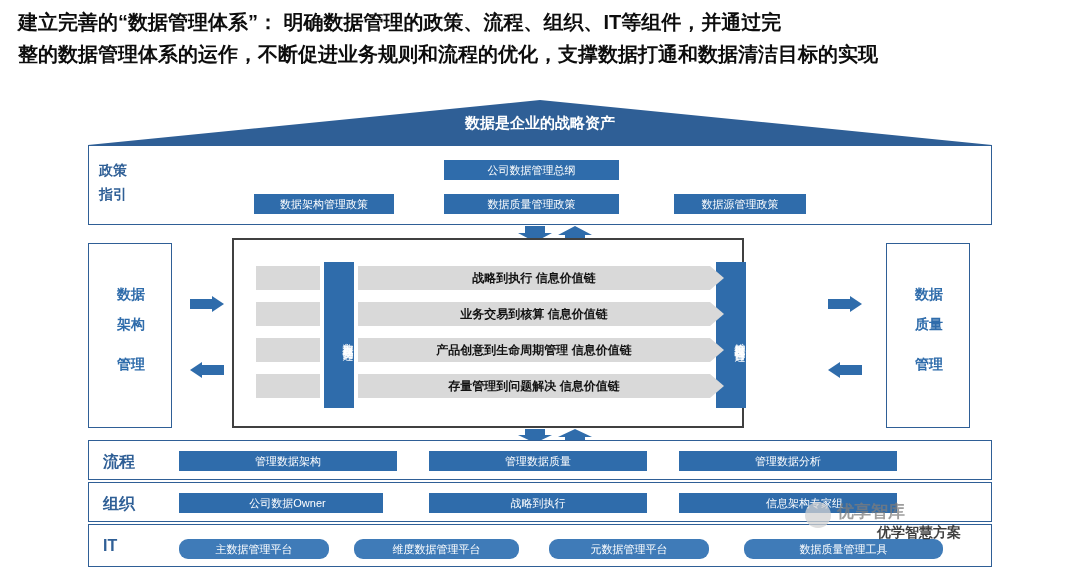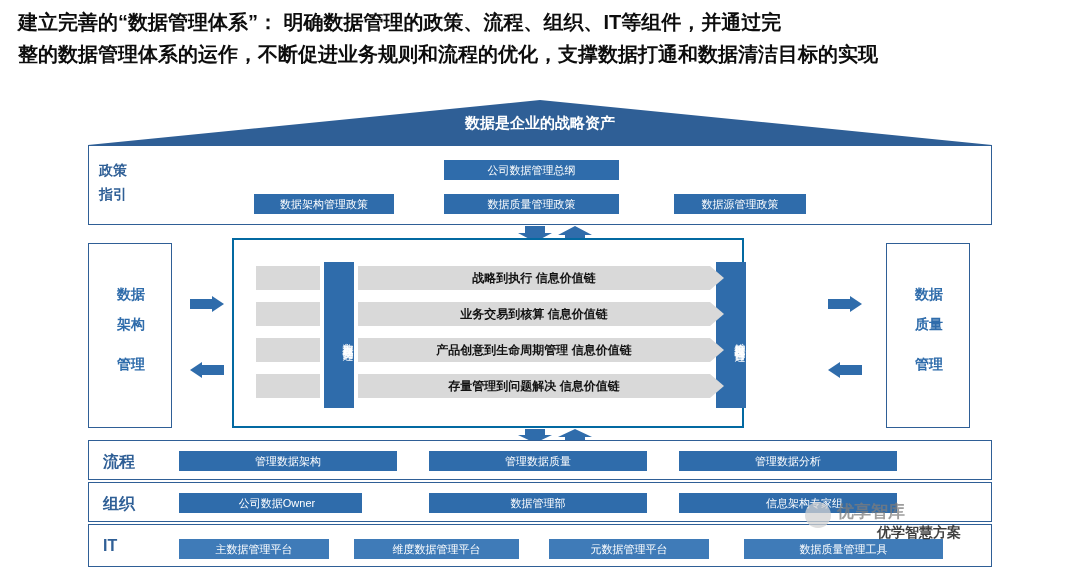--- a/index.html
+++ b/index.html
@@ -33,37 +33,37 @@
     position:absolute; border:1px solid #2f5f96; background:#ffffff;
   }
   .band-label {
     position:absolute; left:10px; color:#2f5f96; font-size:14px; font-weight:bold;
     line-height:20px;
   }
   .chip {
     position:absolute; background:#2f6cab; color:#ffffff; font-size:11px;
     text-align:center; line-height:20px; height:20px; white-space:nowrap;
   }
-  .chip.light { background:#3f7bb8; }
+  .chip.light { background:#3f7bb8;border-radius:9px; }
 
   
   #policy-band { left:88px; top:145px; width:904px; height:80px; }
   #policy-label-1 { top:14px; }
   #policy-label-2 { top:38px; }
 
   
   #left-col { left:88px; top:243px; width:84px; height:185px; border:1px solid #2f5f96; background:#fff; position:absolute; }
   #right-col { left:886px; top:243px; width:84px; height:185px; border:1px solid #2f5f96; background:#fff; position:absolute; }
   .col-label {
     position:absolute; left:0; width:84px; text-align:center; color:#2f6cab;
     font-size:14px; font-weight:bold;
   }
   #core-box {
     position:absolute; left:232px; top:238px; width:512px; height:190px;
-    border:2px solid #0369a1; background:#ffffff;
+    border:2px solid #404040; background:#ffffff;
   }
   .vert-chip {
     position:absolute; width:30px; background:#2f6cab; color:#ffffff;
     font-size:11px; line-height:13px; text-align:center; padding-top:6px;
     writing-mode:vertical-rl; text-orientation:upright; letter-spacing:1px;
     white-space:nowrap;
   }
   .chain {
     position:absolute; height:24px; background:#d9d9d9; color:#111;
     font-size:12px; font-weight:bold; line-height:24px; text-align:center;
@@ -177,22 +177,22 @@
 
 <div class="band" id="flow-band">
   <div class="band-label bottom-label">流程</div>
   <div class="chip" style="left:90px; top:10px; width:218px;">管理数据架构</div>
   <div class="chip" style="left:340px; top:10px; width:218px;">管理数据质量</div>
   <div class="chip" style="left:590px; top:10px; width:218px;">管理数据分析</div>
 </div>
 
 <div class="band" id="org-band">
   <div class="band-label bottom-label">组织</div>
-  <div class="chip" style="left:90px; top:10px; width:183px;padding-left:13px;">公司数据Owner</div>
-  <div class="chip" style="left:340px; top:10px; width:218px;">数据管理部</div>
+  <div class="chip" style="left:90px; top:10px; width:204px;padding-left:13px;">公司数据Owner</div>
+  <div class="chip" style="left:340px; top:10px; width:218px;">战略到执行</div>
   <div class="chip" style="left:590px; top:10px; width:218px;padding-left:33px;">信息架构专家组</div>
 </div>
 
 <div class="band" id="it-band">
   <div class="band-label bottom-label">IT</div>
   <div class="chip light" style="left:90px; top:14px; width:150px;">主数据管理平台</div>
   <div class="chip light" style="left:265px; top:14px; width:165px;">维度数据管理平台</div>
   <div class="chip light" style="left:460px; top:14px; width:160px;">元数据管理平台</div>
   <div class="chip light" style="left:655px; top:14px; width:199px;">数据质量管理工具</div>
 </div>

